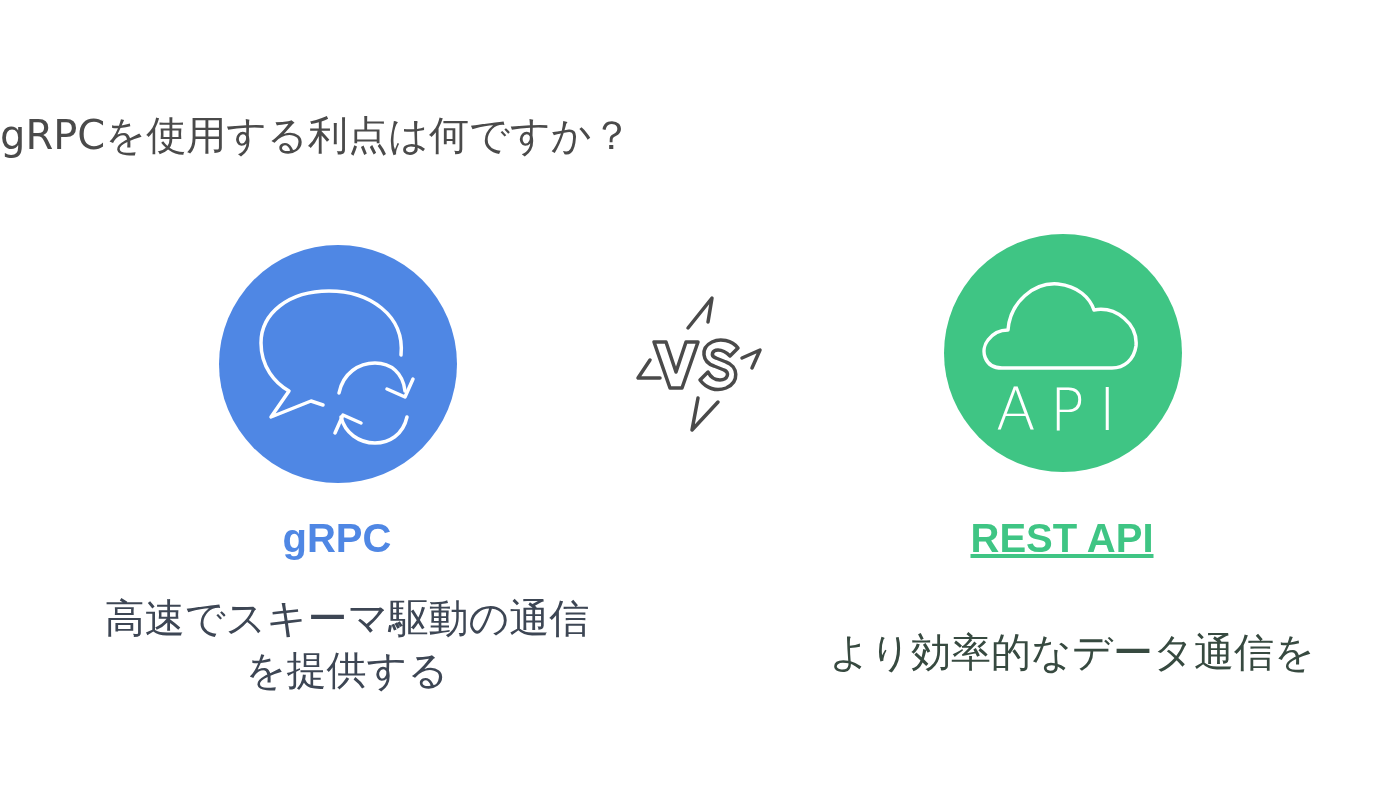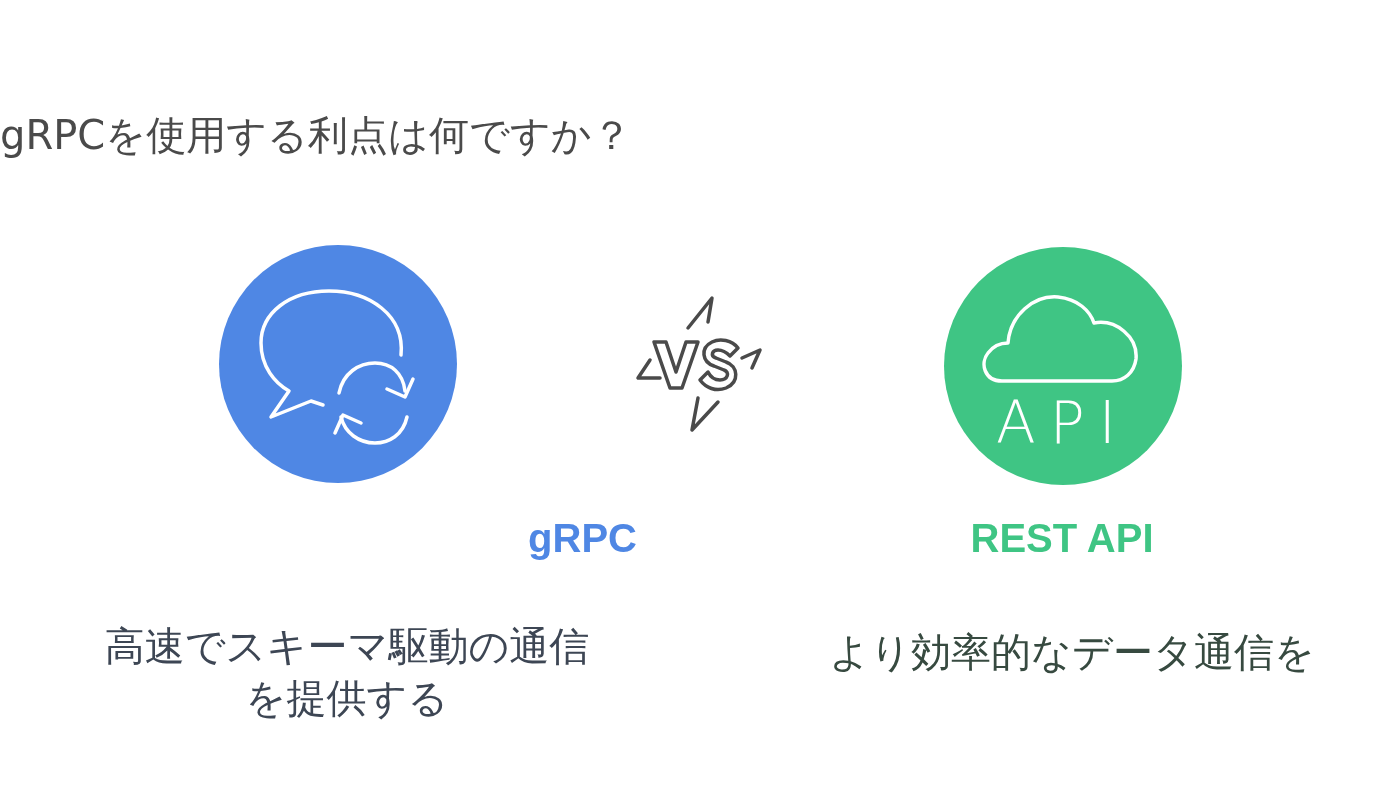--- a/index.html
+++ b/index.html
@@ -9,21 +9,21 @@
     }
     .title {
       position: absolute; left: 0; width: 1400px; top: 108px; text-align: left;
       font-size: 40px; color: #4a4a4a; letter-spacing: 0px;
     }
     .circle {
       position: absolute; width: 238px; height: 238px; border-radius: 50%;
     }
     .circle svg { position: absolute; left: 0; top: 0; }
     .left-circle { left: 219px; top: 245px; }
-    .right-circle { left: 944px; top: 247px; }
+    .right-circle { left: 944px; top: 234px; }
     .vs { position: absolute; left: 630px; top: 290px; }
     .heading {
       position: absolute; width: 600px; text-align: center; font-weight: bold;
       font-family: "Liberation Sans", sans-serif; font-size: 40px; top: 516px;
     }
     .desc {
       position: absolute; width: 620px; text-align: center; font-size: 40px; top: 592px; line-height: 52px;
     }
     .left-col { left: 37px; }
     .right-col { left: 762px; }
@@ -39,22 +39,22 @@
 
       <path d="M 182 110 C 186 70 150 46 110 46 C 70 46 42 68 42 98 C 42 122 56 138 70 146 L 52 172 L 92 156 L 104 160"></path>
 
       <path d="M 120 148 C 124 128 140 118 156 118 C 172 118 184 128 186 146"></path>
       <path d="M 168 144 L 186 152 L 194 134"></path>
       <path d="M 188 172 C 184 190 170 198 156 198 C 140 198 126 188 122 172"></path>
       <path d="M 142 178 L 124 170 L 116 188"></path>
     </g>
   </svg>
 </div>
-<div class="heading left-col" style="color:#4f87e4;text-align:right;">gRPC</div>
-<div class="desc left-col" style="color:#3d4654;margin-top:28px;">
+<div class="heading left-col" style="color:#4f87e4;">gRPC</div>
+<div class="desc left-col" style="color:#3d4654;">
   <div>高速でスキーマ駆動の通信</div>
   <div>を提供する</div>
 </div>
 
 <div class="vs">
   <svg width="140" height="150" viewBox="0 0 140 150">
     <g fill="none" stroke="#4a4a4a" stroke-width="3.5" stroke-linecap="round" stroke-linejoin="round">
 
       <path d="M 58 38 L 82 8 L 78 32"></path>
 
@@ -71,16 +71,16 @@
 </div>
 
 <div class="circle right-circle" style="background:#3fc584;">
   <svg width="238" height="238" viewBox="0 0 238 238">
     <g fill="none" stroke="#ffffff" stroke-width="3.5" stroke-linecap="round" stroke-linejoin="round">
       <path d="M 58 134 C 40 134 36 116 44 106 C 50 98 58 96 64 96 C 66 68 90 48 114 50 C 134 52 146 64 150 76 C 172 72 194 90 192 112 C 190 126 180 134 168 134 Z"></path>
     </g>
     <text x="119" y="196" text-anchor="middle" fill="#ffffff" font-family="'DejaVu Sans', sans-serif" font-size="58" letter-spacing="14" style="font-weight:300;">API</text>
   </svg>
 </div>
-<div class="heading right-col" style="color:#3fc584;">REST API</div>
+<div class="heading right-col" style="color:#3fc584;text-decoration:underline;">REST API</div>
 <div class="desc right-col" style="color:#374a40;margin-top:34px;">
   <div>より効率的なデータ通信を</div>
 </div>
 
 </body></html>

